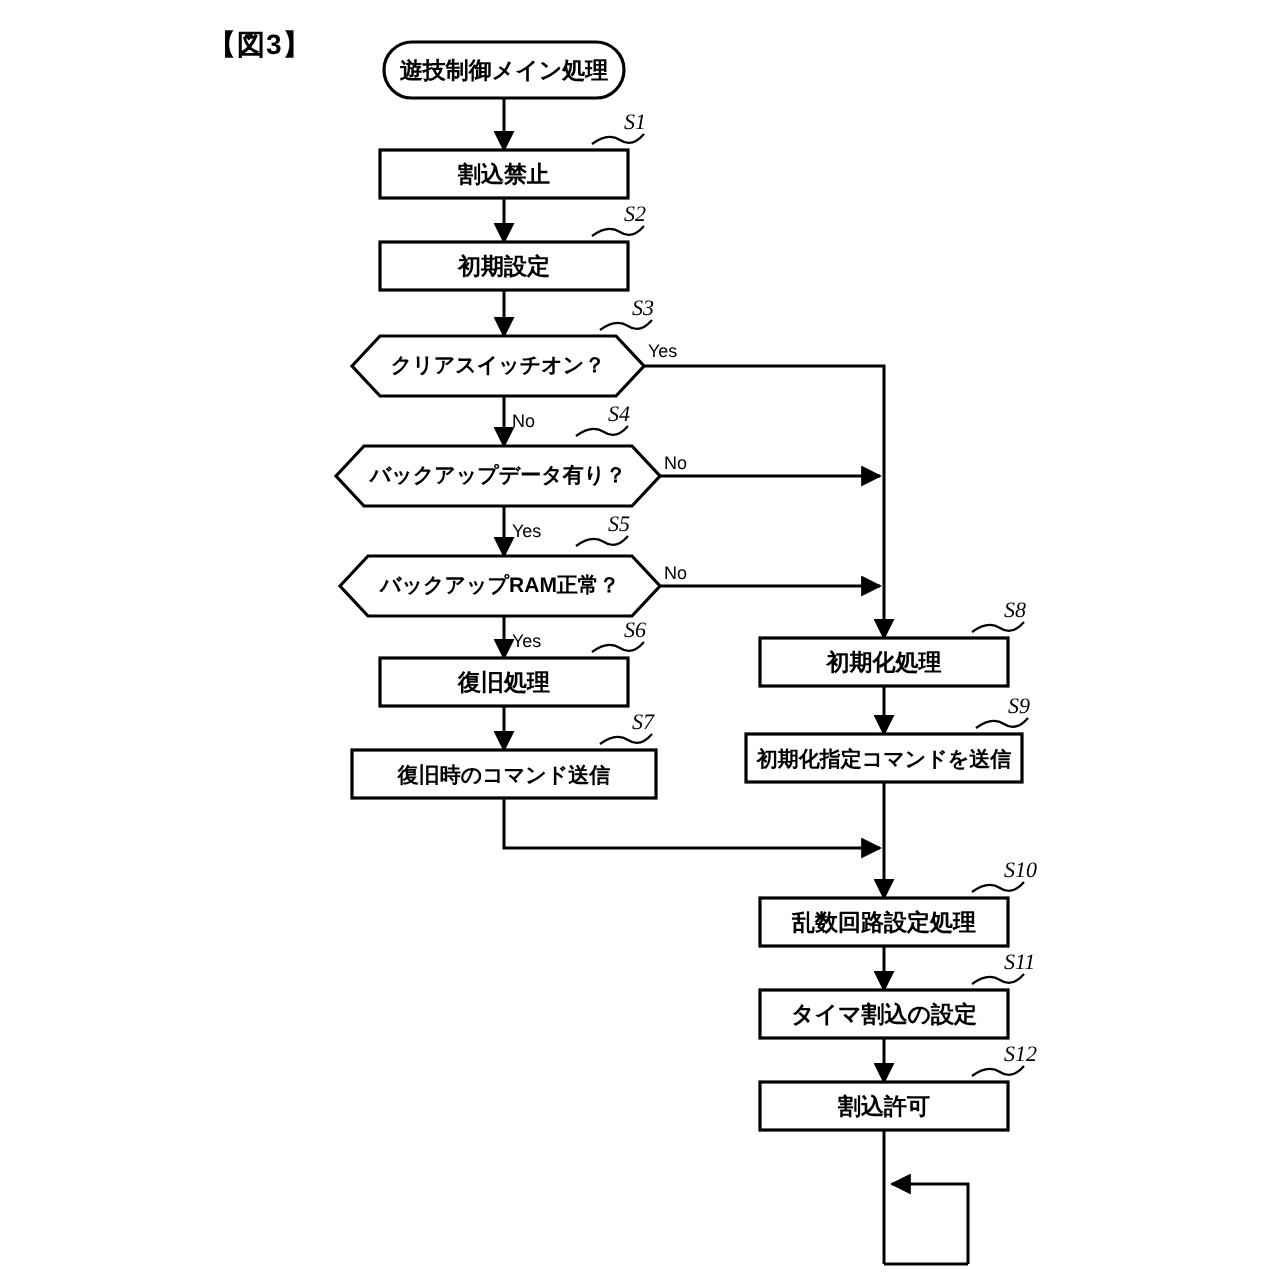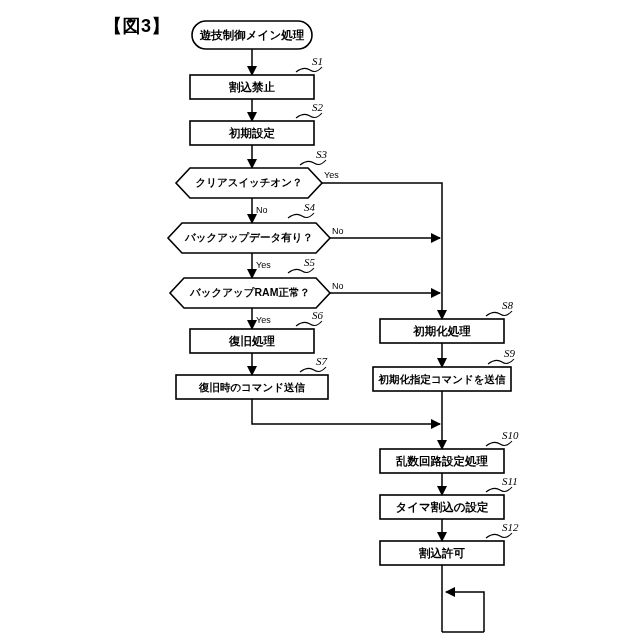--- a/index.html
+++ b/index.html
@@ -16,21 +16,21 @@
     position: relative;
     width: 640px;
     height: 640px;
     background: #ffffff;
     overflow: hidden;
   }
   #figure-label {
     position: absolute;
     left: 104px;
     top: 14px;
-    font-size: 18px;
+    font-size: 14px;
     font-weight: bold;
     letter-spacing: 0.5px;
     white-space: nowrap;
   }
   svg.flow {
     position: absolute;
     left: 0;
     top: 0;
     width: 640px;
     height: 640px;

